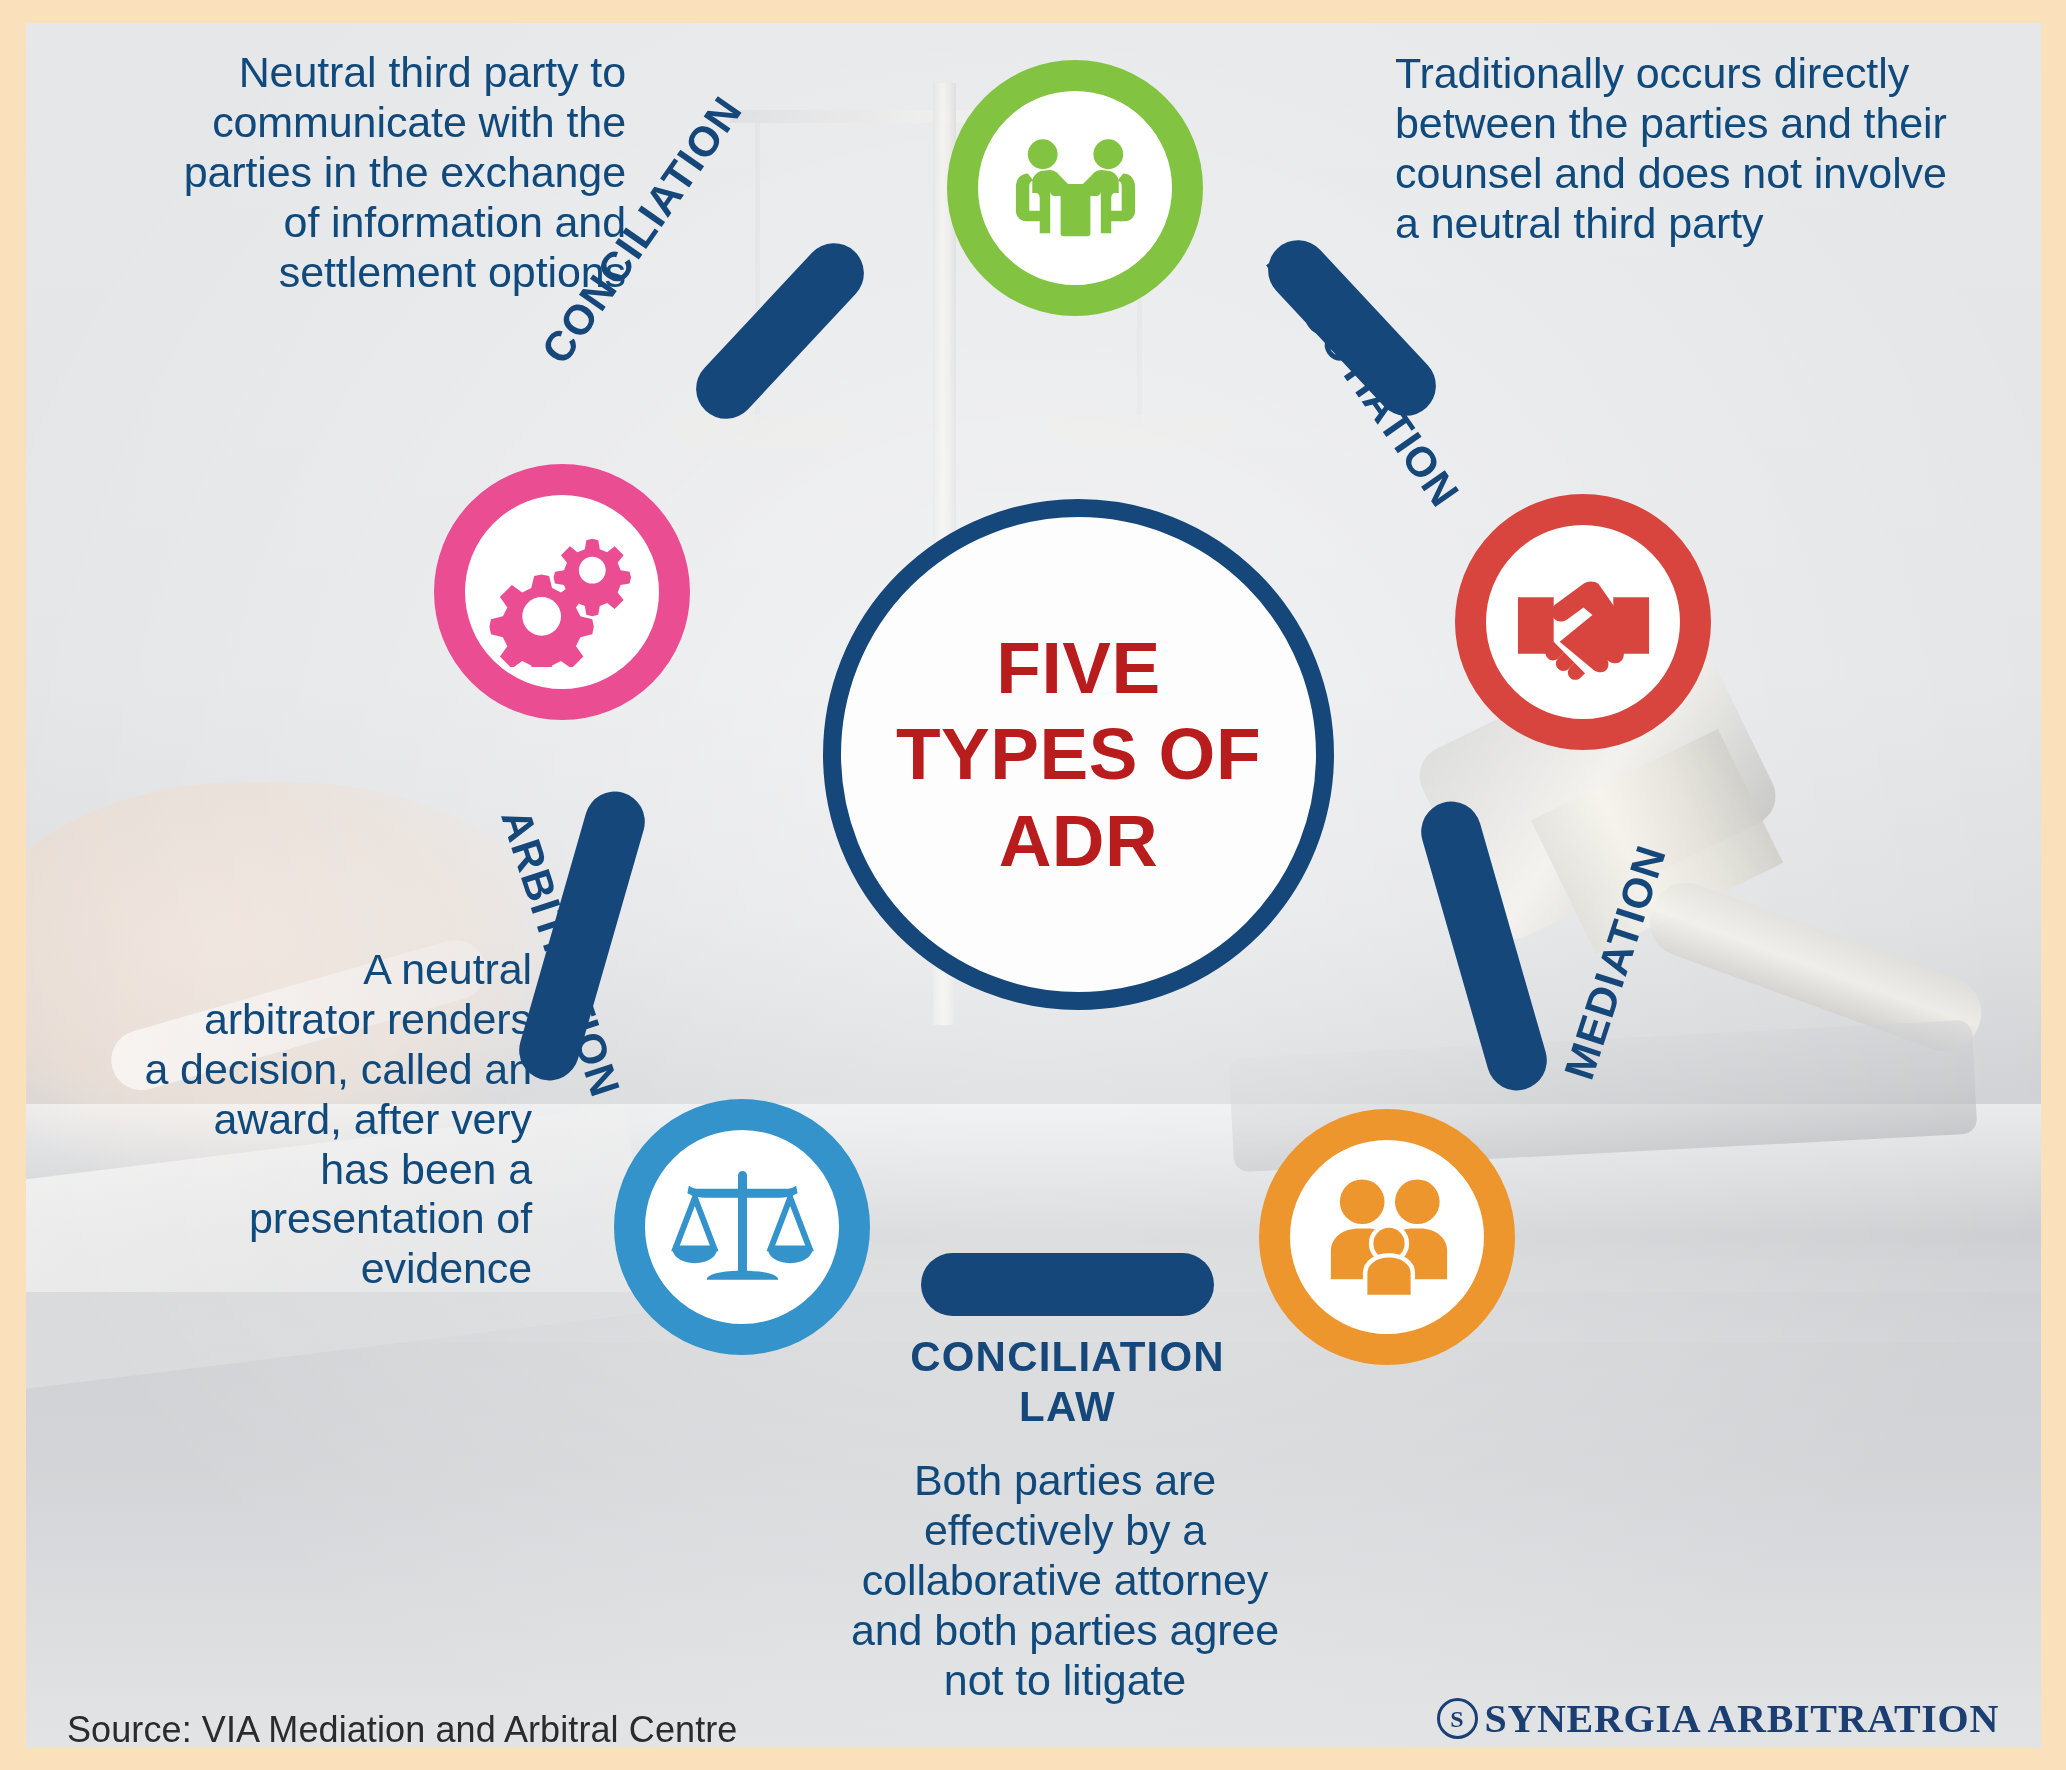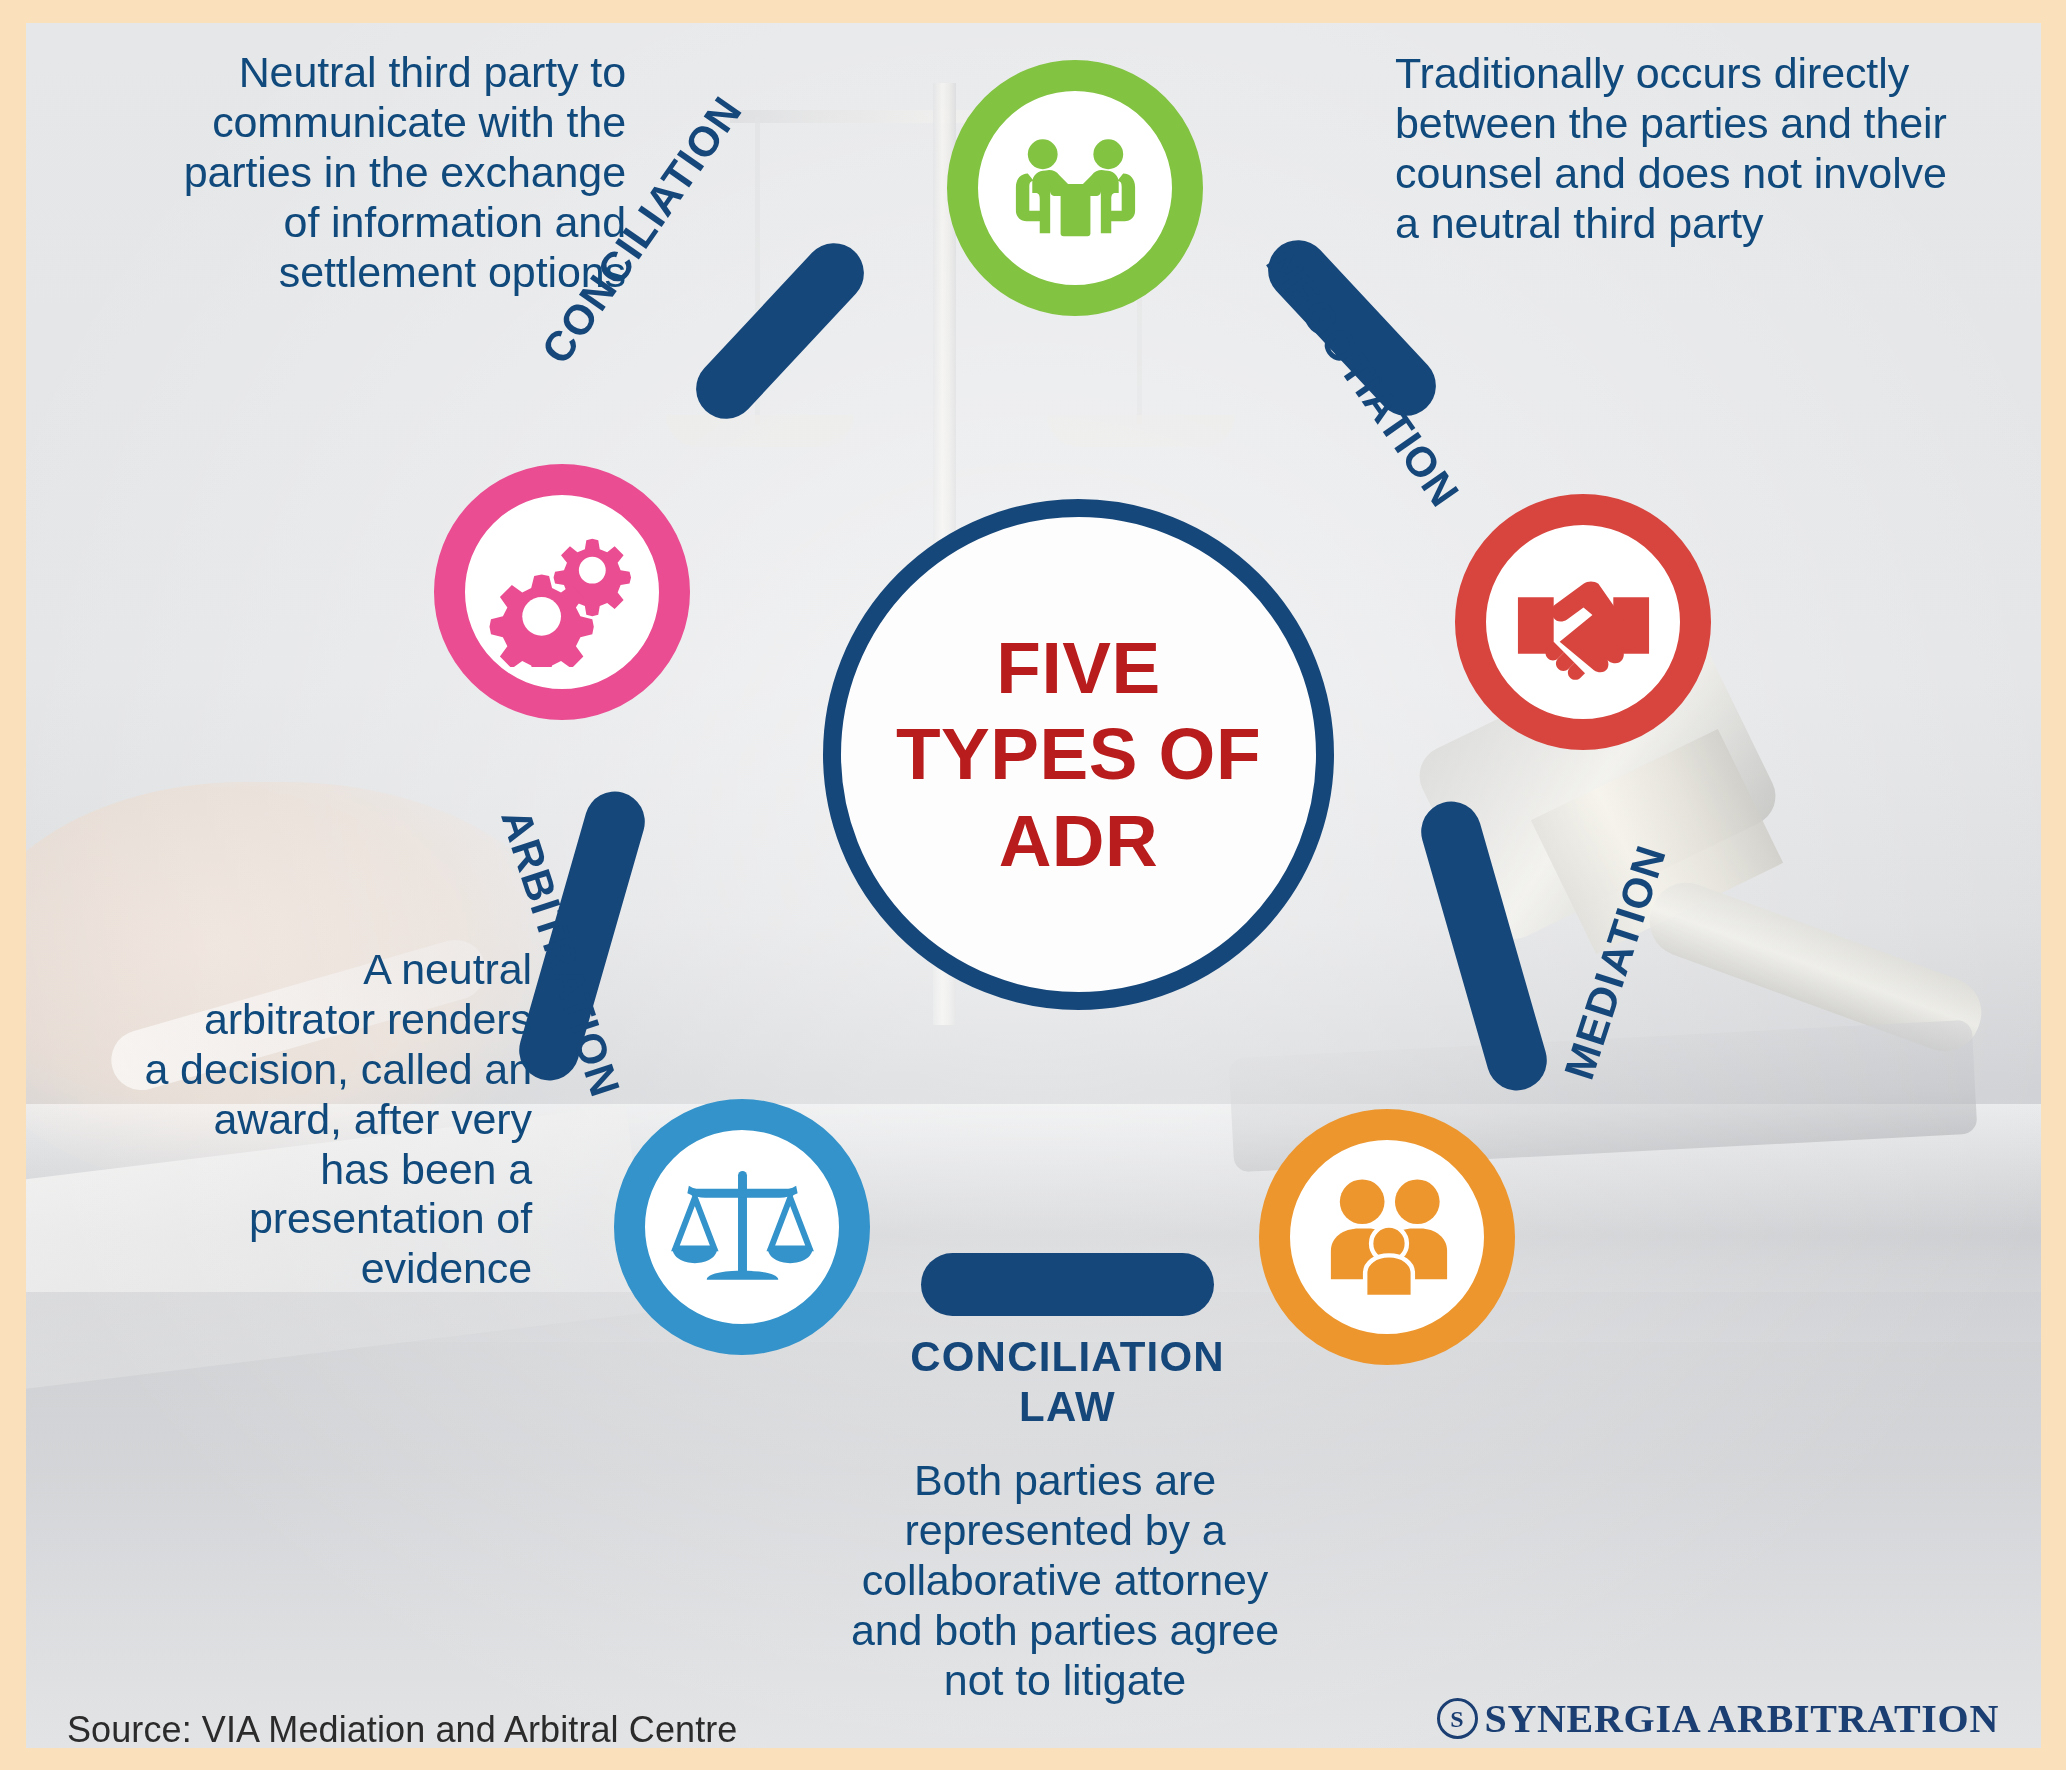--- a/index.html
+++ b/index.html
@@ -304,21 +304,21 @@
 counsel and does not involve
 a neutral third party</div>
     <div class="copy" id="copy-arbitration">A neutral
 arbitrator renders
 a decision, called an
 award, after very
 has been a
 presentation of
 evidence</div>
     <div class="copy" id="copy-collaborative">Both parties are
-represented by a
+effectively by a
 collaborative attorney
 and both parties agree
 not to litigate</div>
 
     <div id="source-note">Source: VIA Mediation and Arbitral Centre</div>
     <div id="brand">
       <div id="brand-mark">S</div>
       <div id="brand-name">SYNERGIA ARBITRATION</div>
     </div>
 

